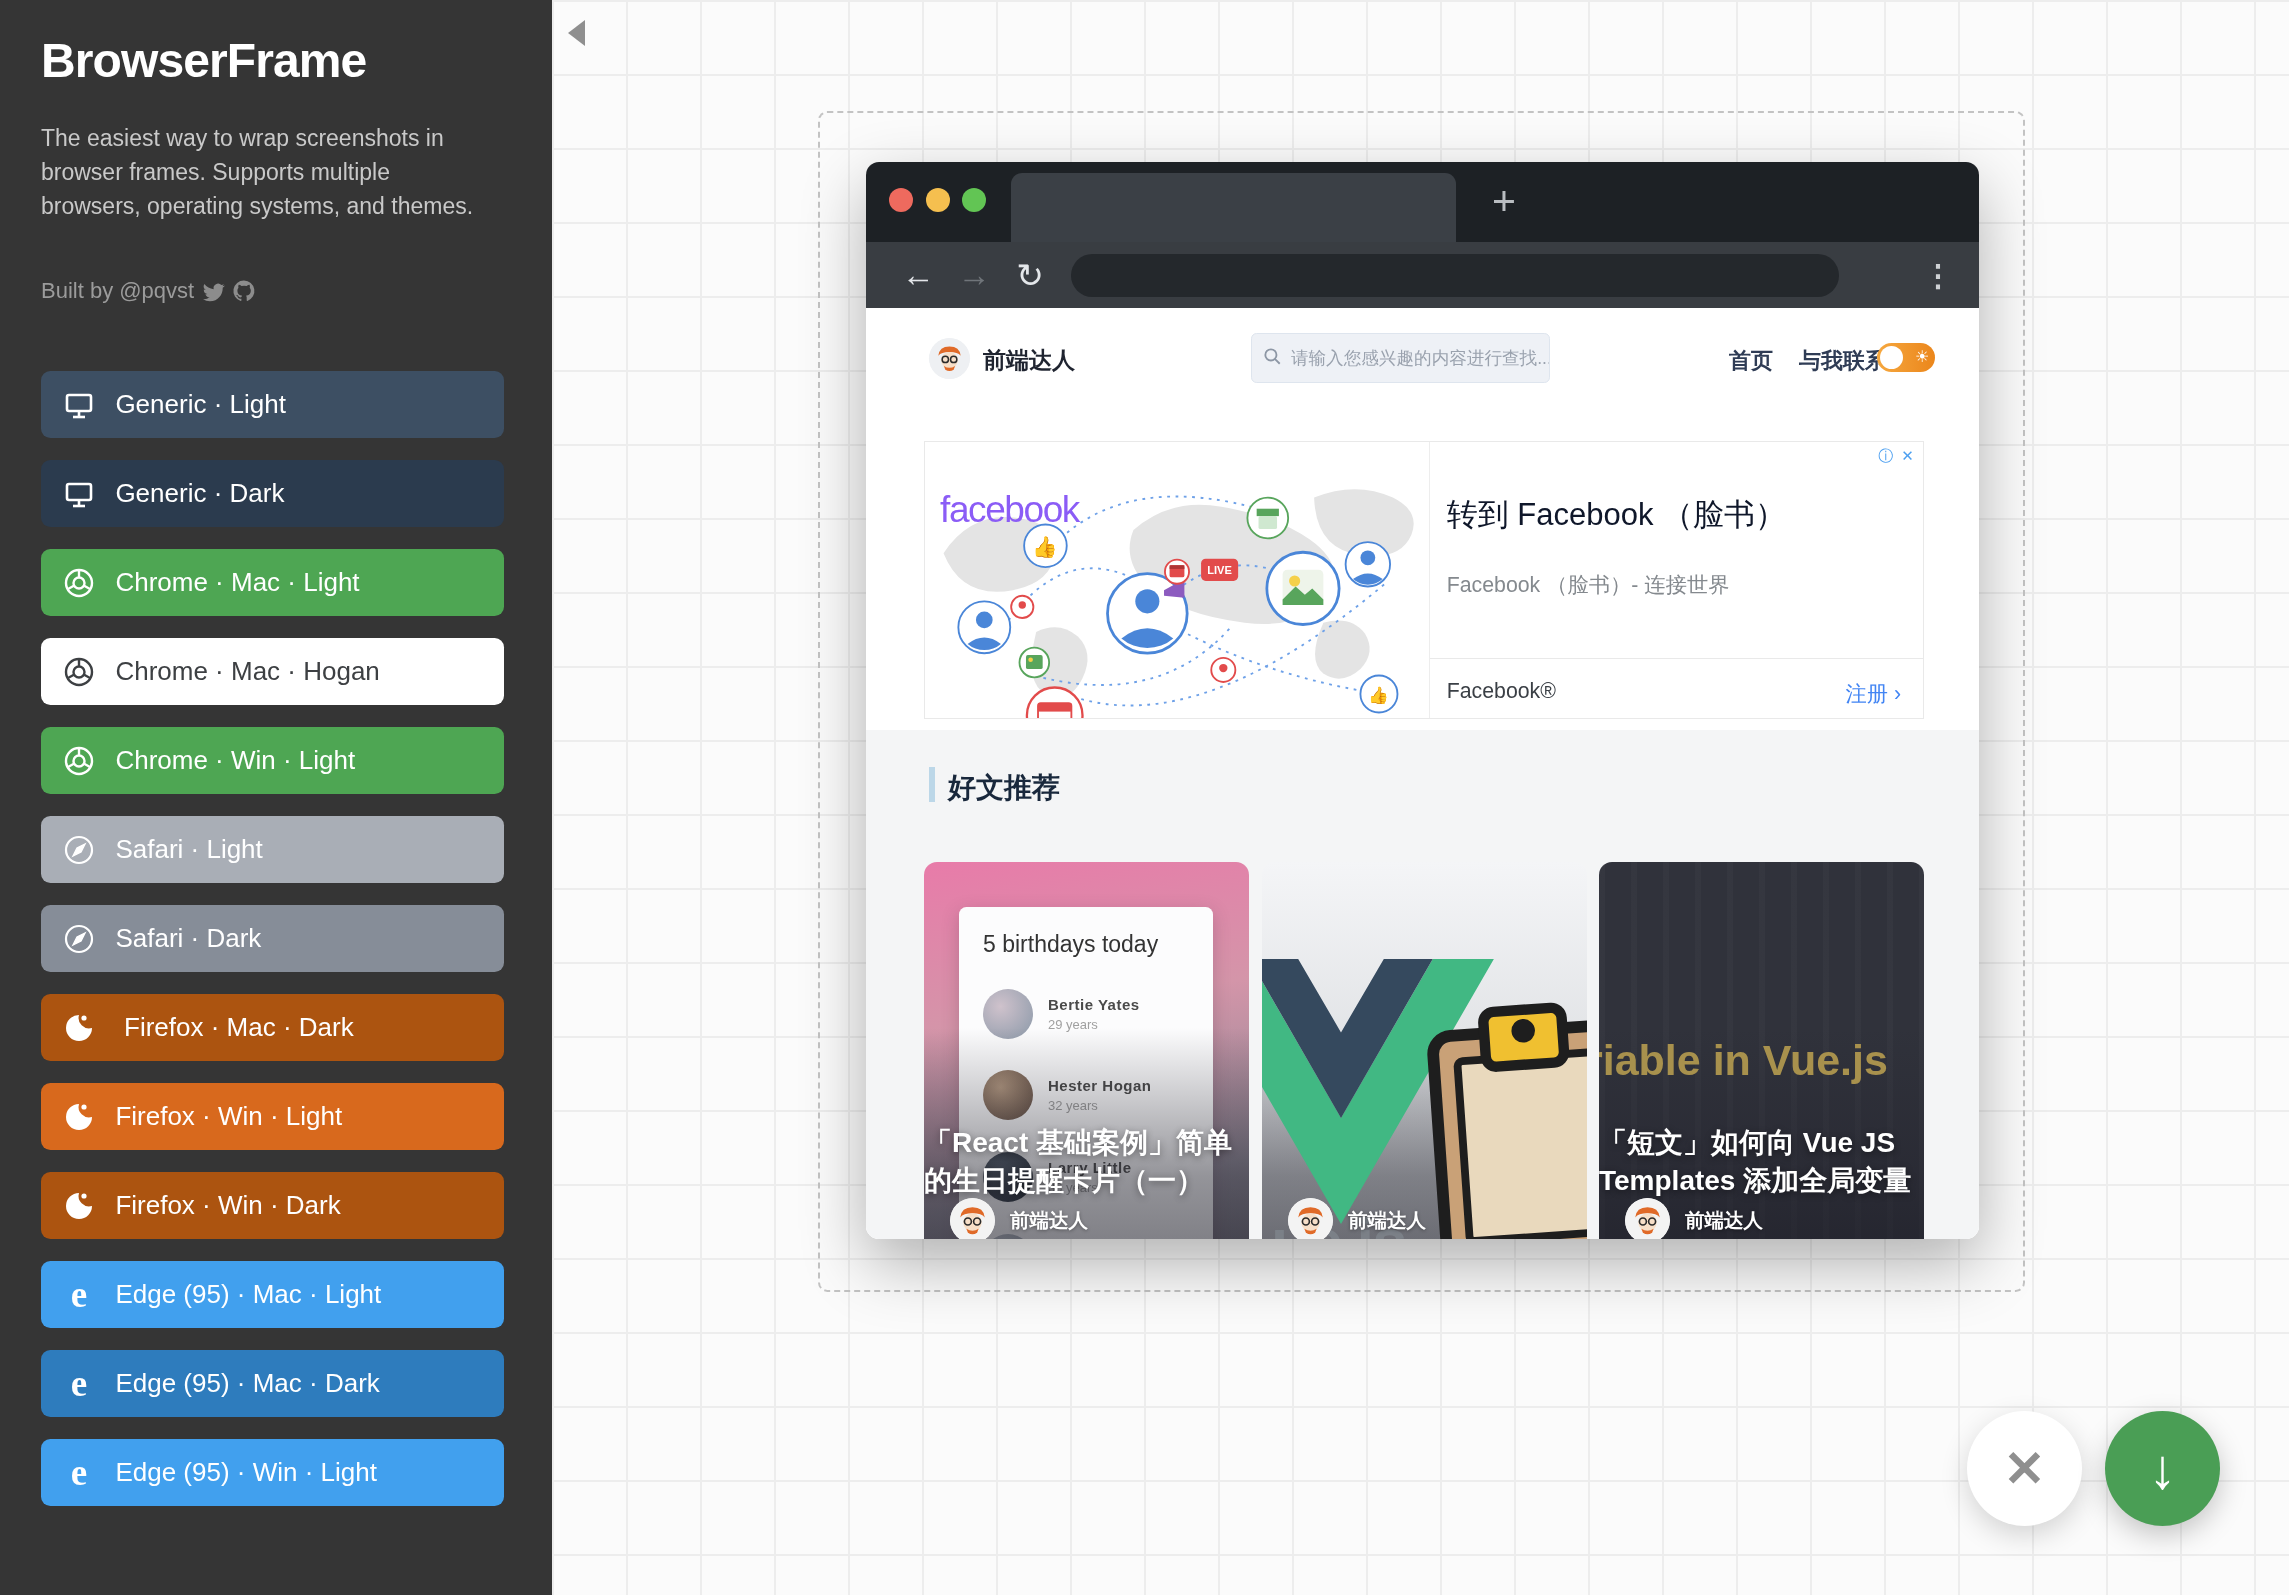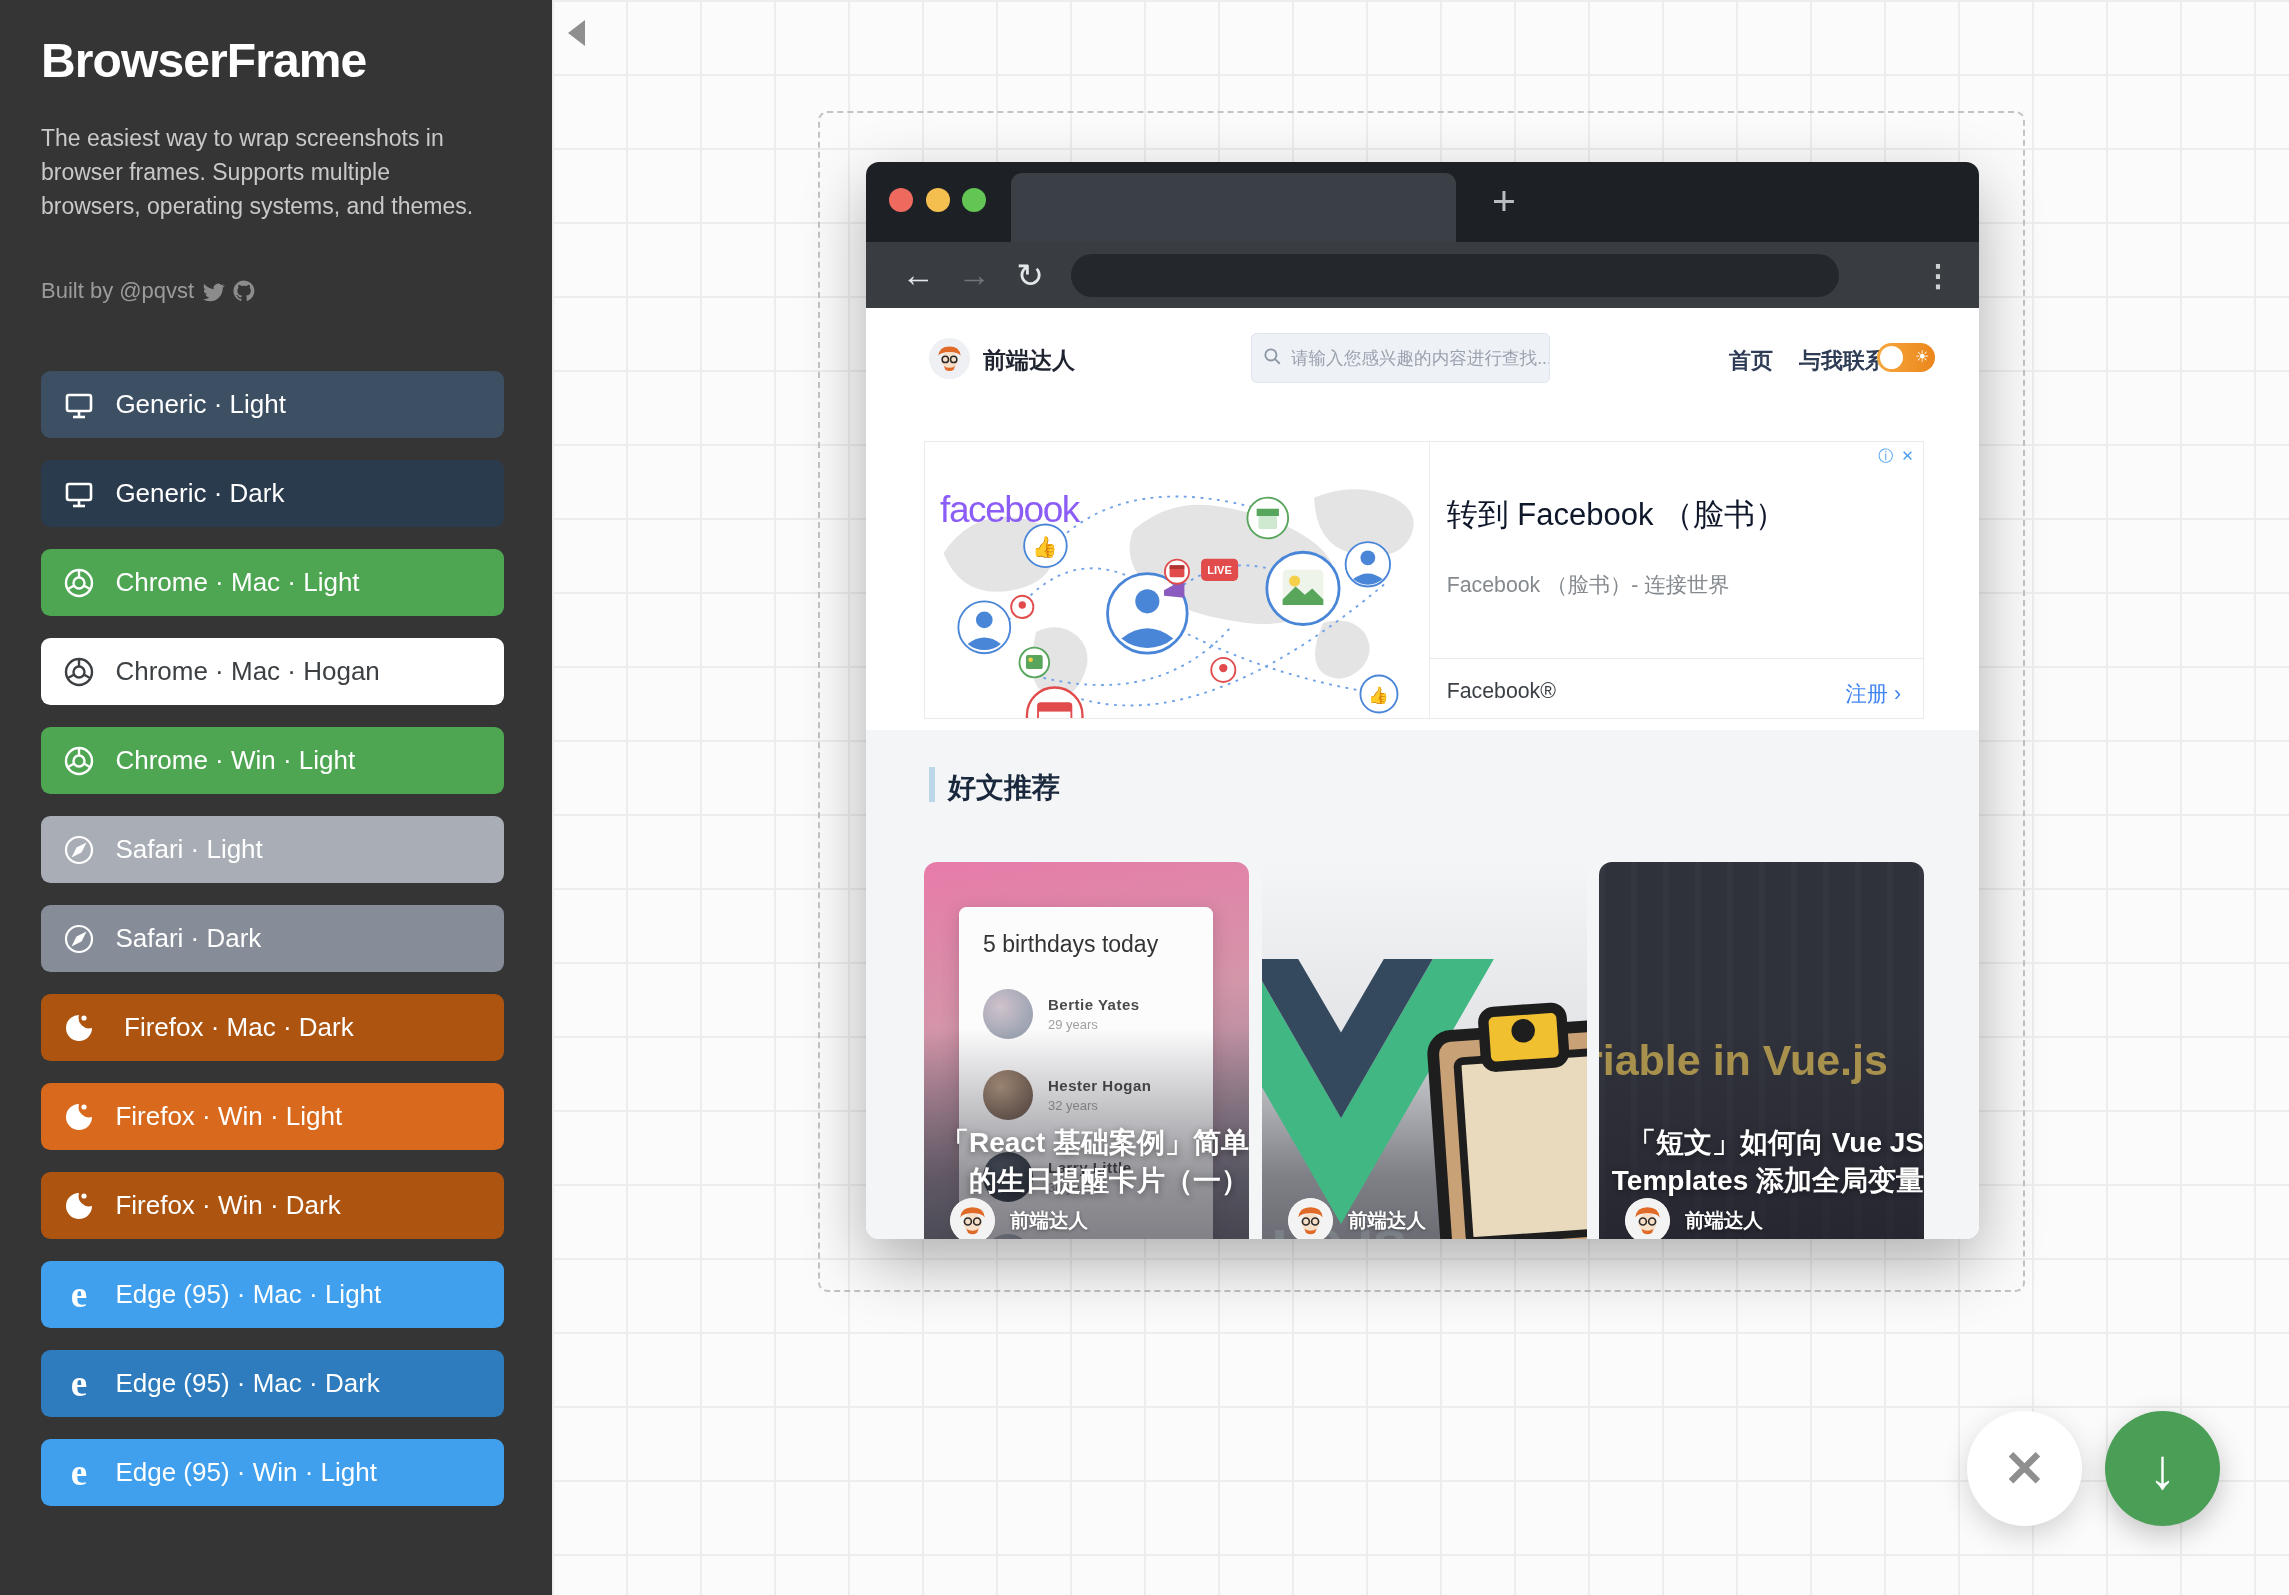--- a/index.html
+++ b/index.html
@@ -72,21 +72,21 @@
   
   .gray-section { position:absolute; left:0; right:0; top:422px; bottom:0; background:#f4f5f6; }
   .sec-accent { position:absolute; left:63px; top:37px; width:5.6px; height:35px; background:#bcd7e8; }
   .sec-title { position:absolute; left:82px; top:39px; font-size:28px; font-weight:bold; color:#19283c; }
   .card { position:absolute; top:132px; width:325px; height:436px; border-radius:13px; overflow:hidden; cursor:pointer; }
   .card1 { left:58px;  background:linear-gradient(170deg,#e87ba9 0%,#d495a9 35%,#8c8794 72%,#6a6a74 100%); }
   .card2 { left:396px; background:linear-gradient(180deg,#f4f5f7 0%,#dcdee1 55%,#c6c9cd 100%); }
   .card3 { left:733px; background:#30323b;
            background-image:repeating-linear-gradient(90deg,rgba(255,255,255,.025) 0 5.6px,transparent 5.6px 32px); }
   .card .shade { position:absolute; inset:0; background:linear-gradient(180deg,rgba(0,0,0,0) 38%,rgba(35,35,45,.48) 72%,rgba(25,25,35,.62) 100%); }
-  .card-title { position:absolute; left:0; right:0; top:262px; text-align:right; color:#fff; font-weight:bold; font-size:28px;
+  .card-title { position:absolute; left:0; right:0; top:262px; text-align:left; color:#fff; font-weight:bold; font-size:28px;
                 line-height:38px; text-shadow:0 1.9px 7.4px rgba(0,0,0,.45); z-index:4; }
   .card-author { position:absolute; left:26px; top:336px; display:flex; align-items:center; gap:15px; z-index:4; }
   .author-avatar { width:45px; height:45px; border-radius:50%; background:#f3f3f3; overflow:hidden; flex:none; }
   .card-author .aname { color:#fff; font-weight:bold; font-size:19.5px; text-shadow:0 0.9px 3.7px rgba(0,0,0,.4); }
 
   .bday-card { position:absolute; left:35px; top:45px; width:254px; height:375px; background:#fcfcfd; border-radius:7.4px;
                box-shadow:0 5.6px 16.7px rgba(80,40,60,.25); padding:24px; }
   .bday-title { font-size:23px; color:#333; }
   .bday-row { position:absolute; left:24px; display:flex; gap:15px; align-items:center; }
   .bday-ava { width:50px; height:50px; border-radius:50%; flex:none; }

